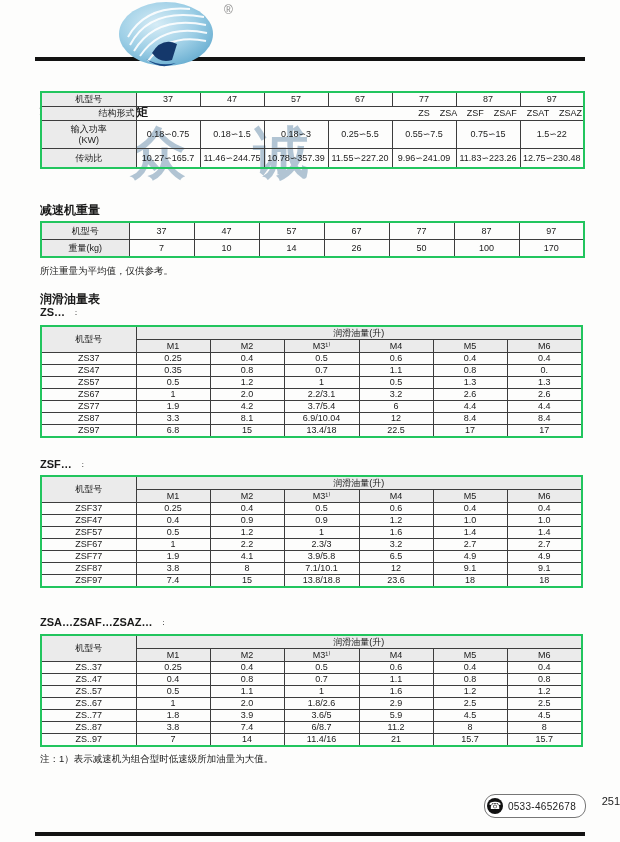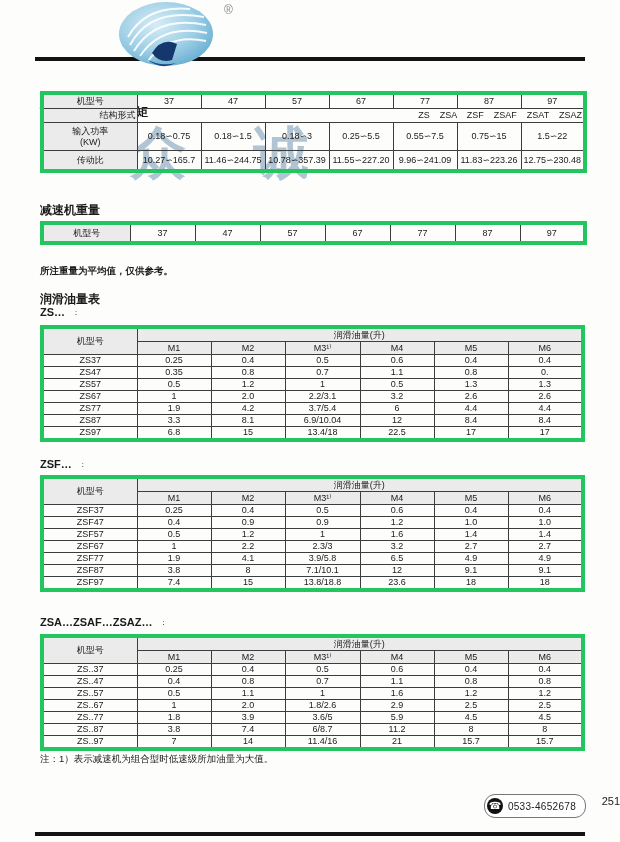--- a/index.html
+++ b/index.html
@@ -30,36 +30,36 @@
   .sub-title{position:absolute;left:40px;margin:0;font-size:11px;font-weight:bold;z-index:2;}
   #sub-zs{top:306px;}
   #sub-zsf{top:458px;}
   #sub-zsa{top:616px;}
   .subcolon{font-size:8px;font-weight:normal;margin-left:7px;vertical-align:1px;color:#444;}
 
   table{border-collapse:collapse;table-layout:fixed;position:absolute;left:40px;z-index:2;
         background:transparent;}
   td{border:1px solid #3d3d3d;font-size:9px;text-align:center;padding:0 1px;
      line-height:1.12;overflow:hidden;}
-  table{border:4px solid #22c55e;padding-left:7px;}
+  table{border:2px solid #22c55e;padding-left:7px;}
   td.lbl{background:#ebebeb;white-space:pre-line;}
   td.struct{white-space:pre;background:transparent;}
 
   #power-table{top:91px;width:543px;}
   #power-table tr:nth-child(1) td{height:13px;}
   #power-table tr:nth-child(2) td{height:13px;text-align:right;}
   #power-table tr:nth-child(3) td{height:27px;}
   #power-table tr:nth-child(4) td{height:18px;}
   #power-table tr:nth-child(5) td{height:25px;}
 
   #weight-table{top:221px;width:543px;}
   #weight-table td{height:16px;}
 
   .note{position:absolute;left:40px;margin:0;font-size:9.5px;z-index:2;}
-  #note-weight{top:265px;font-weight:bold;}
+  #note-weight{top:265px;}
   #note-oil{top:753px;}
 
   .oil-table{width:543px;}
   #oil-table-0{top:325px;}
   #oil-table-1{top:475px;}
   #oil-table-2{top:634px;}
   .oil-table tr.hdr td{height:12px;}
   .oil-table tr.datarow td{height:11px;}
 
   .page-number{position:absolute;left:0;right:0;top:795px;text-align:right;
@@ -168,20 +168,30 @@
         <tr>
           <td class="lbl">机型号</td>
           <td>37</td>
           <td>47</td>
           <td>57</td>
           <td>67</td>
           <td>77</td>
           <td>87</td>
           <td>97</td>
         </tr>
+        <tr>
+          <td class="lbl">重量(kg)</td>
+          <td>7</td>
+          <td>10</td>
+          <td>14</td>
+          <td>26</td>
+          <td>50</td>
+          <td>100</td>
+          <td>170</td>
+        </tr>
       </tbody>
   </table>
   <p id="note-weight" class="note">所注重量为平均值，仅供参考。</p>
 
   <h2 id="title-oil" class="sec-title">润滑油量表</h2>
 
   <h3 id="sub-zs" class="sub-title">
     <span>ZS…</span><span class="subcolon">：</span>
   </h3>
   <table id="oil-table-0" class="oil-table">

